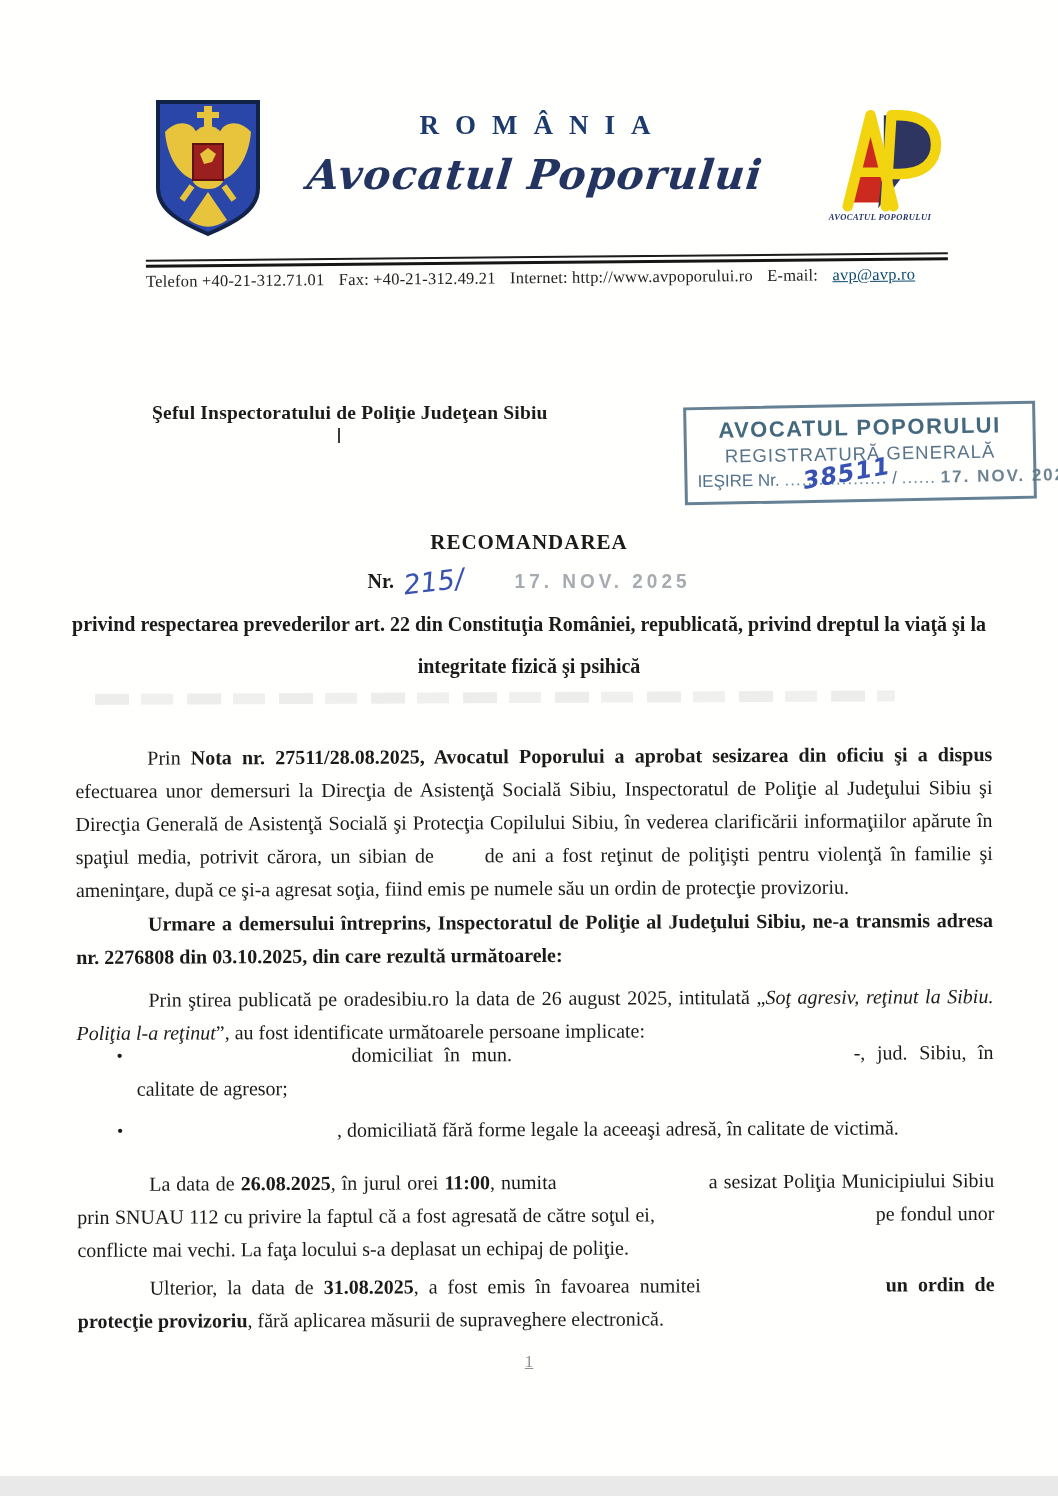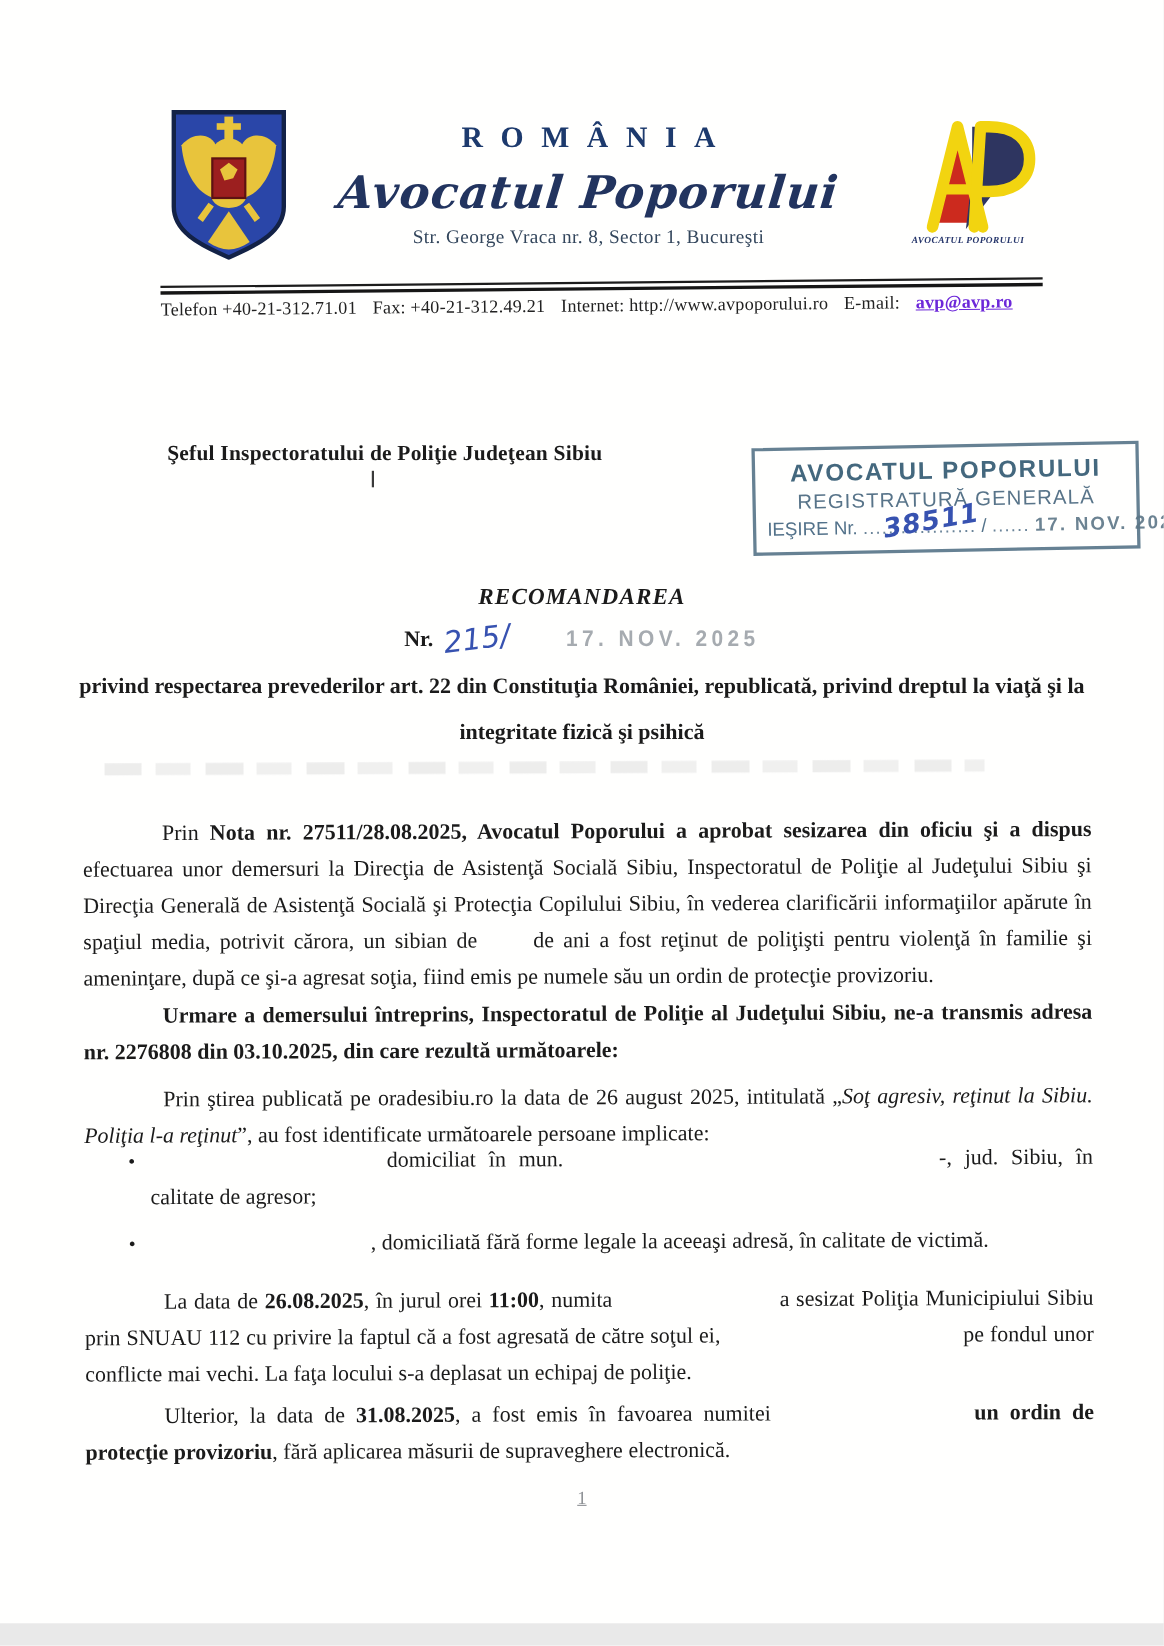--- a/index.html
+++ b/index.html
@@ -25,41 +25,41 @@
   }
   .hq-address{margin-top:6px;font-size:17.5px;color:#33465c;letter-spacing:.4px;}
   .ap-logo{position:absolute;left:818px;top:100px;width:124px;text-align:center;}
   .ap-caption{font-size:8.5px;font-style:italic;font-weight:700;color:#26366b;letter-spacing:.4px;margin-top:-4px;}
   .rule-wrap{position:absolute;left:146px;top:256px;width:802px;transform:rotate(-0.55deg);}
   .double-rule{height:8px;position:relative;}
   .double-rule::before{content:"";position:absolute;left:0;right:0;top:0;height:2px;background:#1c1c1c;}
   .double-rule::after{content:"";position:absolute;left:0;right:0;bottom:0;height:3px;background:#161616;}
   .contact-line{margin-top:4px;font-size:16.5px;color:#222;white-space:nowrap;letter-spacing:.2px;}
   .contact-line span{margin-right:10px;}
-  .email{color:#6d28d9;text-decoration:underline;margin-right:0;font-weight:bold;}
+  .email{color:#0c4a6e;text-decoration:underline;margin-right:0;}
   
   .addressee-1{position:absolute;left:152px;top:352px;font-size:19.5px;font-weight:700;letter-spacing:.2px;}
   .addressee-2{position:absolute;left:152px;top:402px;font-size:19.5px;font-weight:700;letter-spacing:.2px;}
   .stray-tick{position:absolute;left:338px;top:428px;width:2px;height:15px;background:#3a3a3a;}
   
   .stamp{
     position:absolute;left:684px;top:404px;width:352px;box-sizing:border-box;
     border:3px solid rgba(64,98,120,.8);padding:8px 10px 10px;
     transform:rotate(-1.1deg);color:#4a6e85;background:rgba(255,255,255,.1);
   }
   .stamp-l1{font-family:"Liberation Sans",sans-serif;font-weight:700;font-size:22px;letter-spacing:1.5px;text-align:center;color:#44687e;}
   .stamp-l2{font-family:"Liberation Sans",sans-serif;font-size:18.5px;letter-spacing:1px;text-align:center;color:#587489;margin-top:2px;}
   .stamp-l3{font-family:"Liberation Sans",sans-serif;font-size:17px;margin-top:4px;position:relative;color:#53728a;white-space:nowrap;}
   .stamp-dots{letter-spacing:1px;color:#6a8499;}
   .stamp-date{font-weight:700;letter-spacing:2px;color:#5c7687;opacity:.9;}
   .hand{font-family:"DejaVu Sans",sans-serif;font-style:italic;color:#3752b0;}
   .stamp-number{position:absolute;left:105px;top:-10px;font-size:24px;font-weight:700;transform:rotate(-9deg);letter-spacing:1px;}
   
   .title-block{position:absolute;left:0;top:530px;width:1058px;text-align:center;}
-  .doc-title{font-size:21px;font-weight:700;font-style:italic;letter-spacing:1px;}
+  .doc-title{font-size:21px;font-weight:700;letter-spacing:1px;}
   .nr-line{margin-top:8px;font-size:20px;}
   .nr-label{font-weight:700;}
   .nr-number{display:inline-block;font-size:27px;transform:rotate(-7deg) translateY(3px);margin-left:4px;}
   .date-faded{
     display:inline-block;margin-left:46px;
     font-family:"Liberation Sans",sans-serif;font-weight:700;font-size:19px;
     letter-spacing:4px;color:#a6abb0;transform:scaleY(1.08);
   }
   .subtitle{
     position:absolute;left:30px;top:603px;width:998px;text-align:center;
@@ -107,21 +107,20 @@
       <rect x="41" y="46" width="30" height="36" fill="#9c1f1f" stroke="#5e1212" stroke-width="2"></rect>
       <path d="M48 56 l8 -6 8 6 -4 8 -8 2 -4 -10z" fill="#e8c43c"></path>
       <path d="M56 94 l-19 28 c13 9 25 9 38 0 z" fill="#e8c43c"></path>
       <path d="M40 88 l-10 14 m42 -14 l10 14" stroke="#e8c43c" stroke-width="6"></path>
     </svg>
   </div>
 
   <div class="header-center">
     <div class="country">ROMÂNIA</div>
     <div class="script-name">Avocatul Poporului</div>
-    <div class="hq-address">Str. George Vraca nr. 8, Sector 1, Bucureşti</div>
   </div>
 
   <div class="ap-logo">
     <svg viewBox="0 0 124 118" width="124" height="112">
       <polygon points="30,108 52,16 74,108" fill="#cc2a1e"></polygon>
       <path d="M66 16 h16 c26 0 41 13 41 32 c0 19 -15 32 -41 32 h-16 z" fill="#2e3560"></path>
       <path d="M64 80 h22 l-26 34 z" fill="#2e3560"></path>
       <path d="M28 112 L52 16 L76 112" fill="none" stroke="#f2d410" stroke-width="11" stroke-linecap="round" stroke-linejoin="round"></path>
       <path d="M33 76 H72" stroke="#f2d410" stroke-width="10"></path>
       <path d="M68 112 L74 16 h8 c25 0 39 12 39 31 c0 19 -14 31 -39 31 h-13" fill="none" stroke="#f2d410" stroke-width="11" stroke-linecap="round" stroke-linejoin="round"></path>

